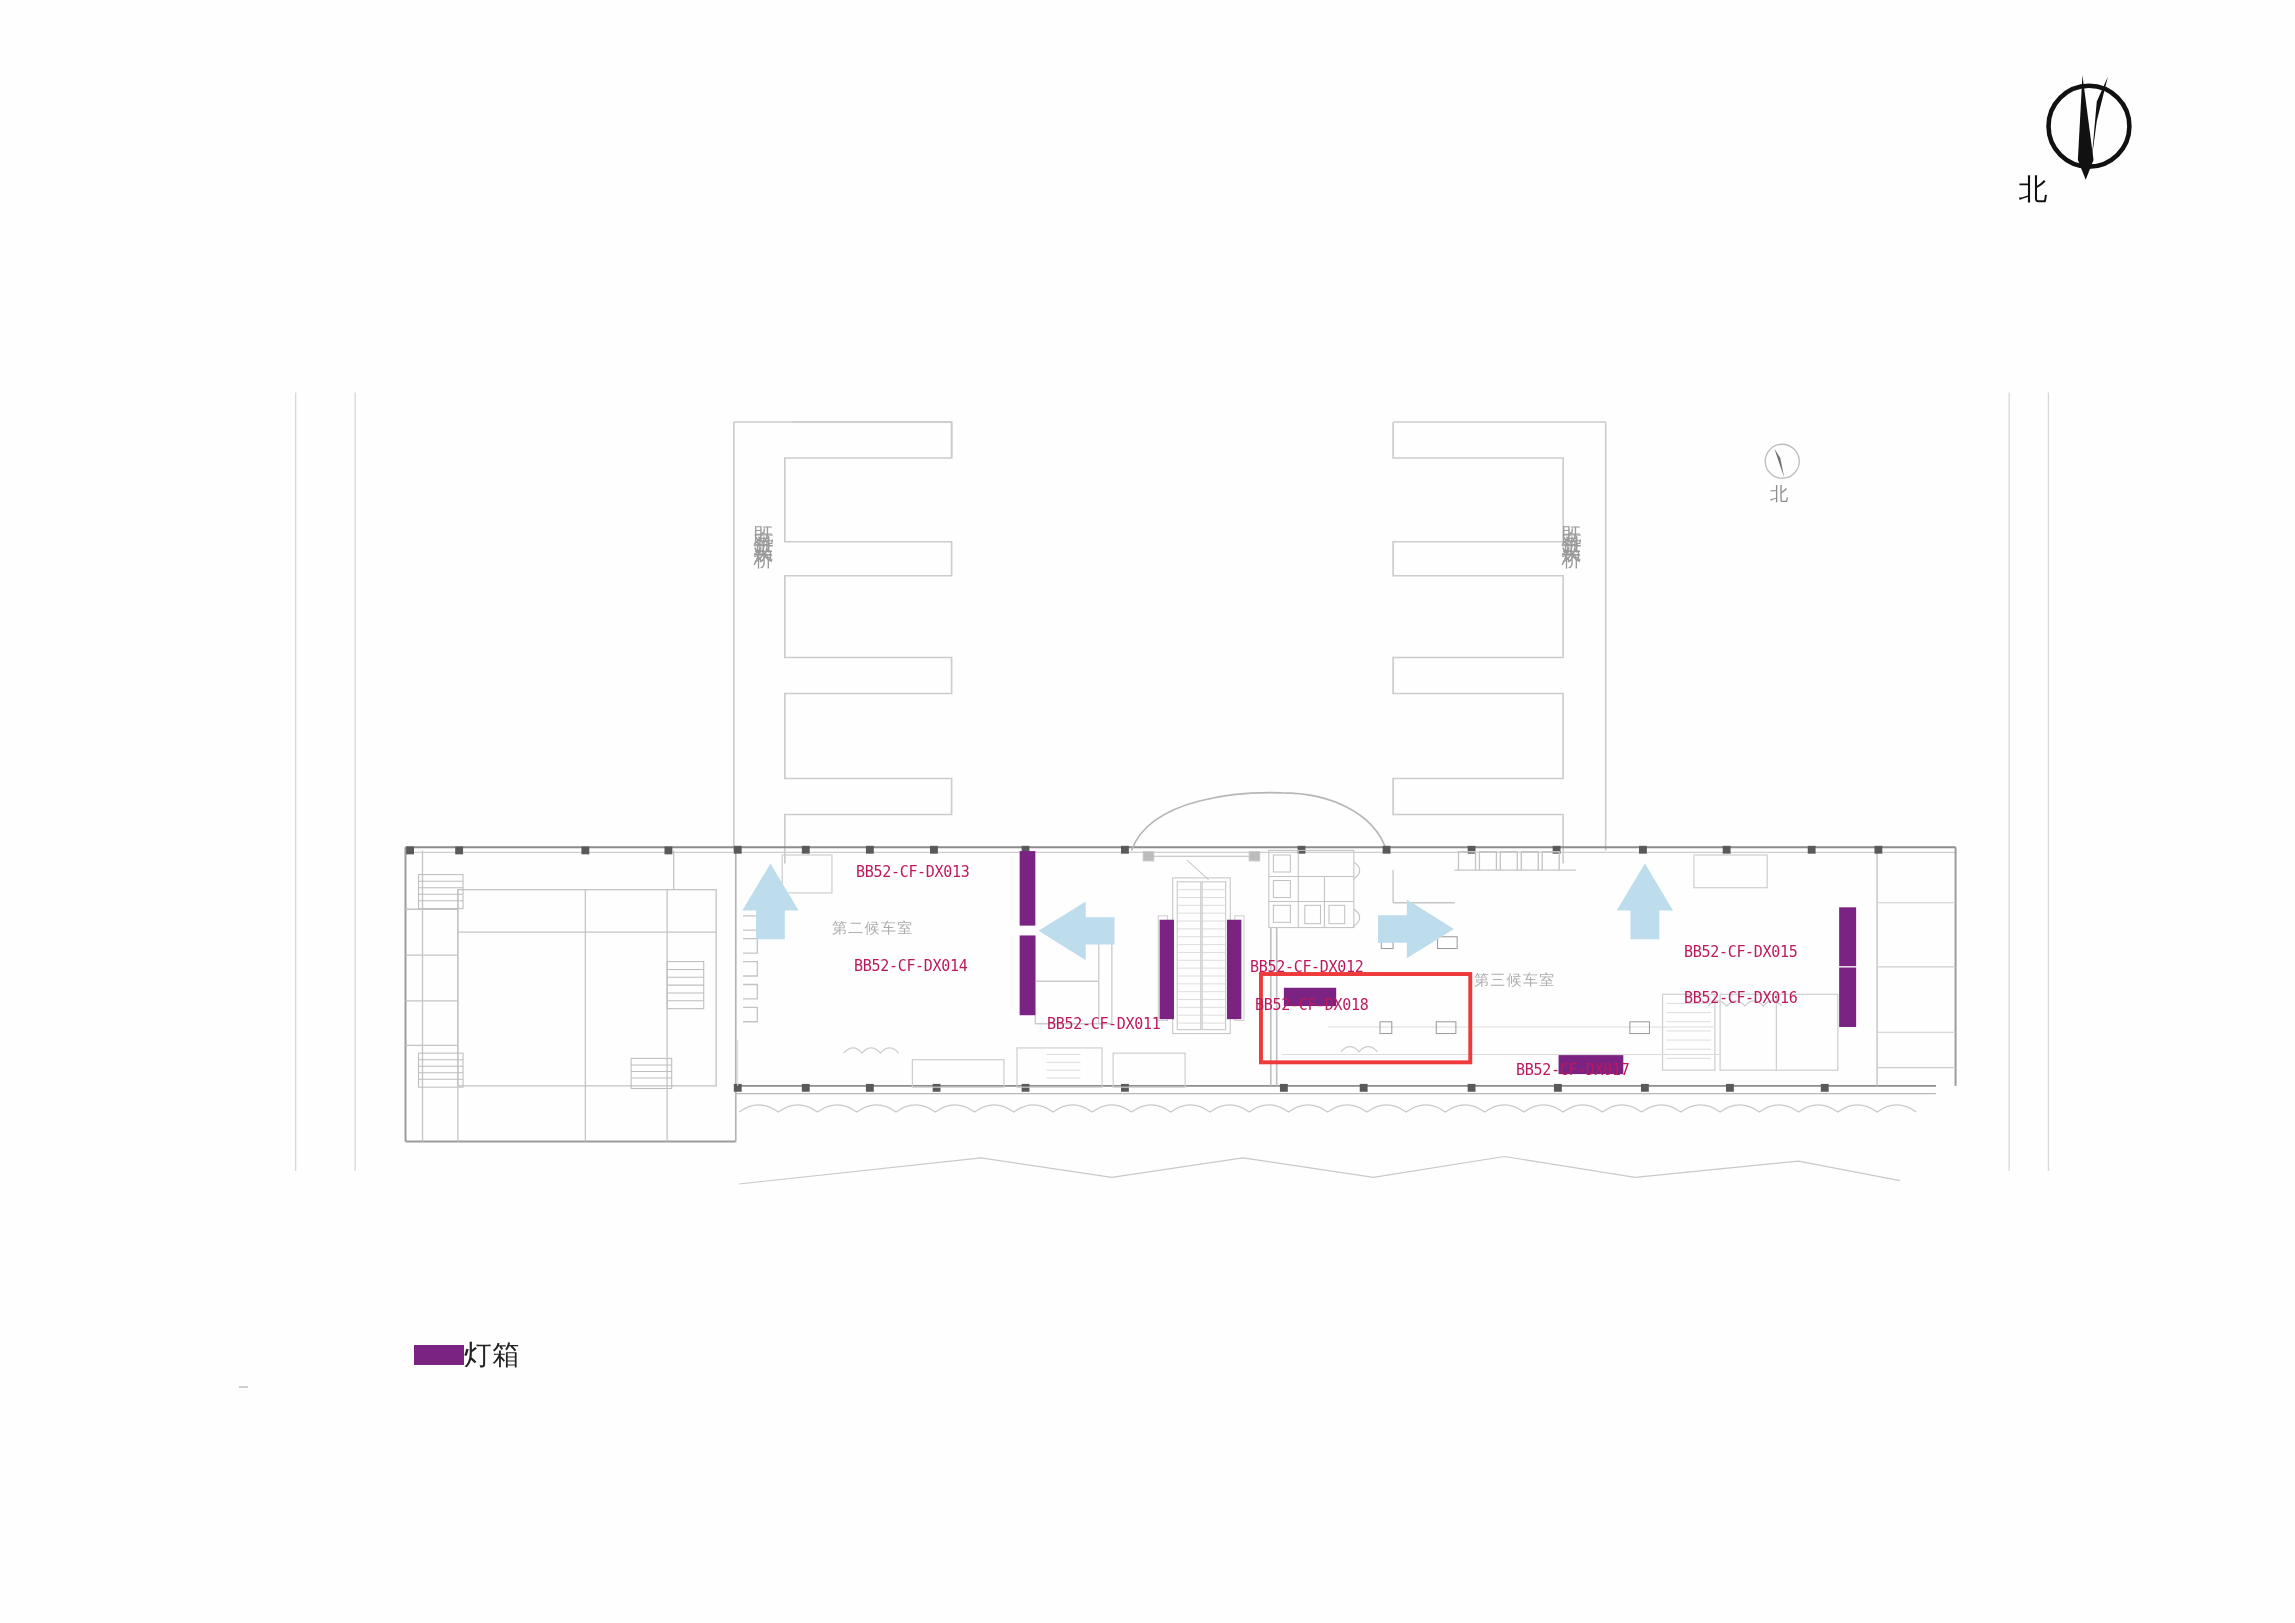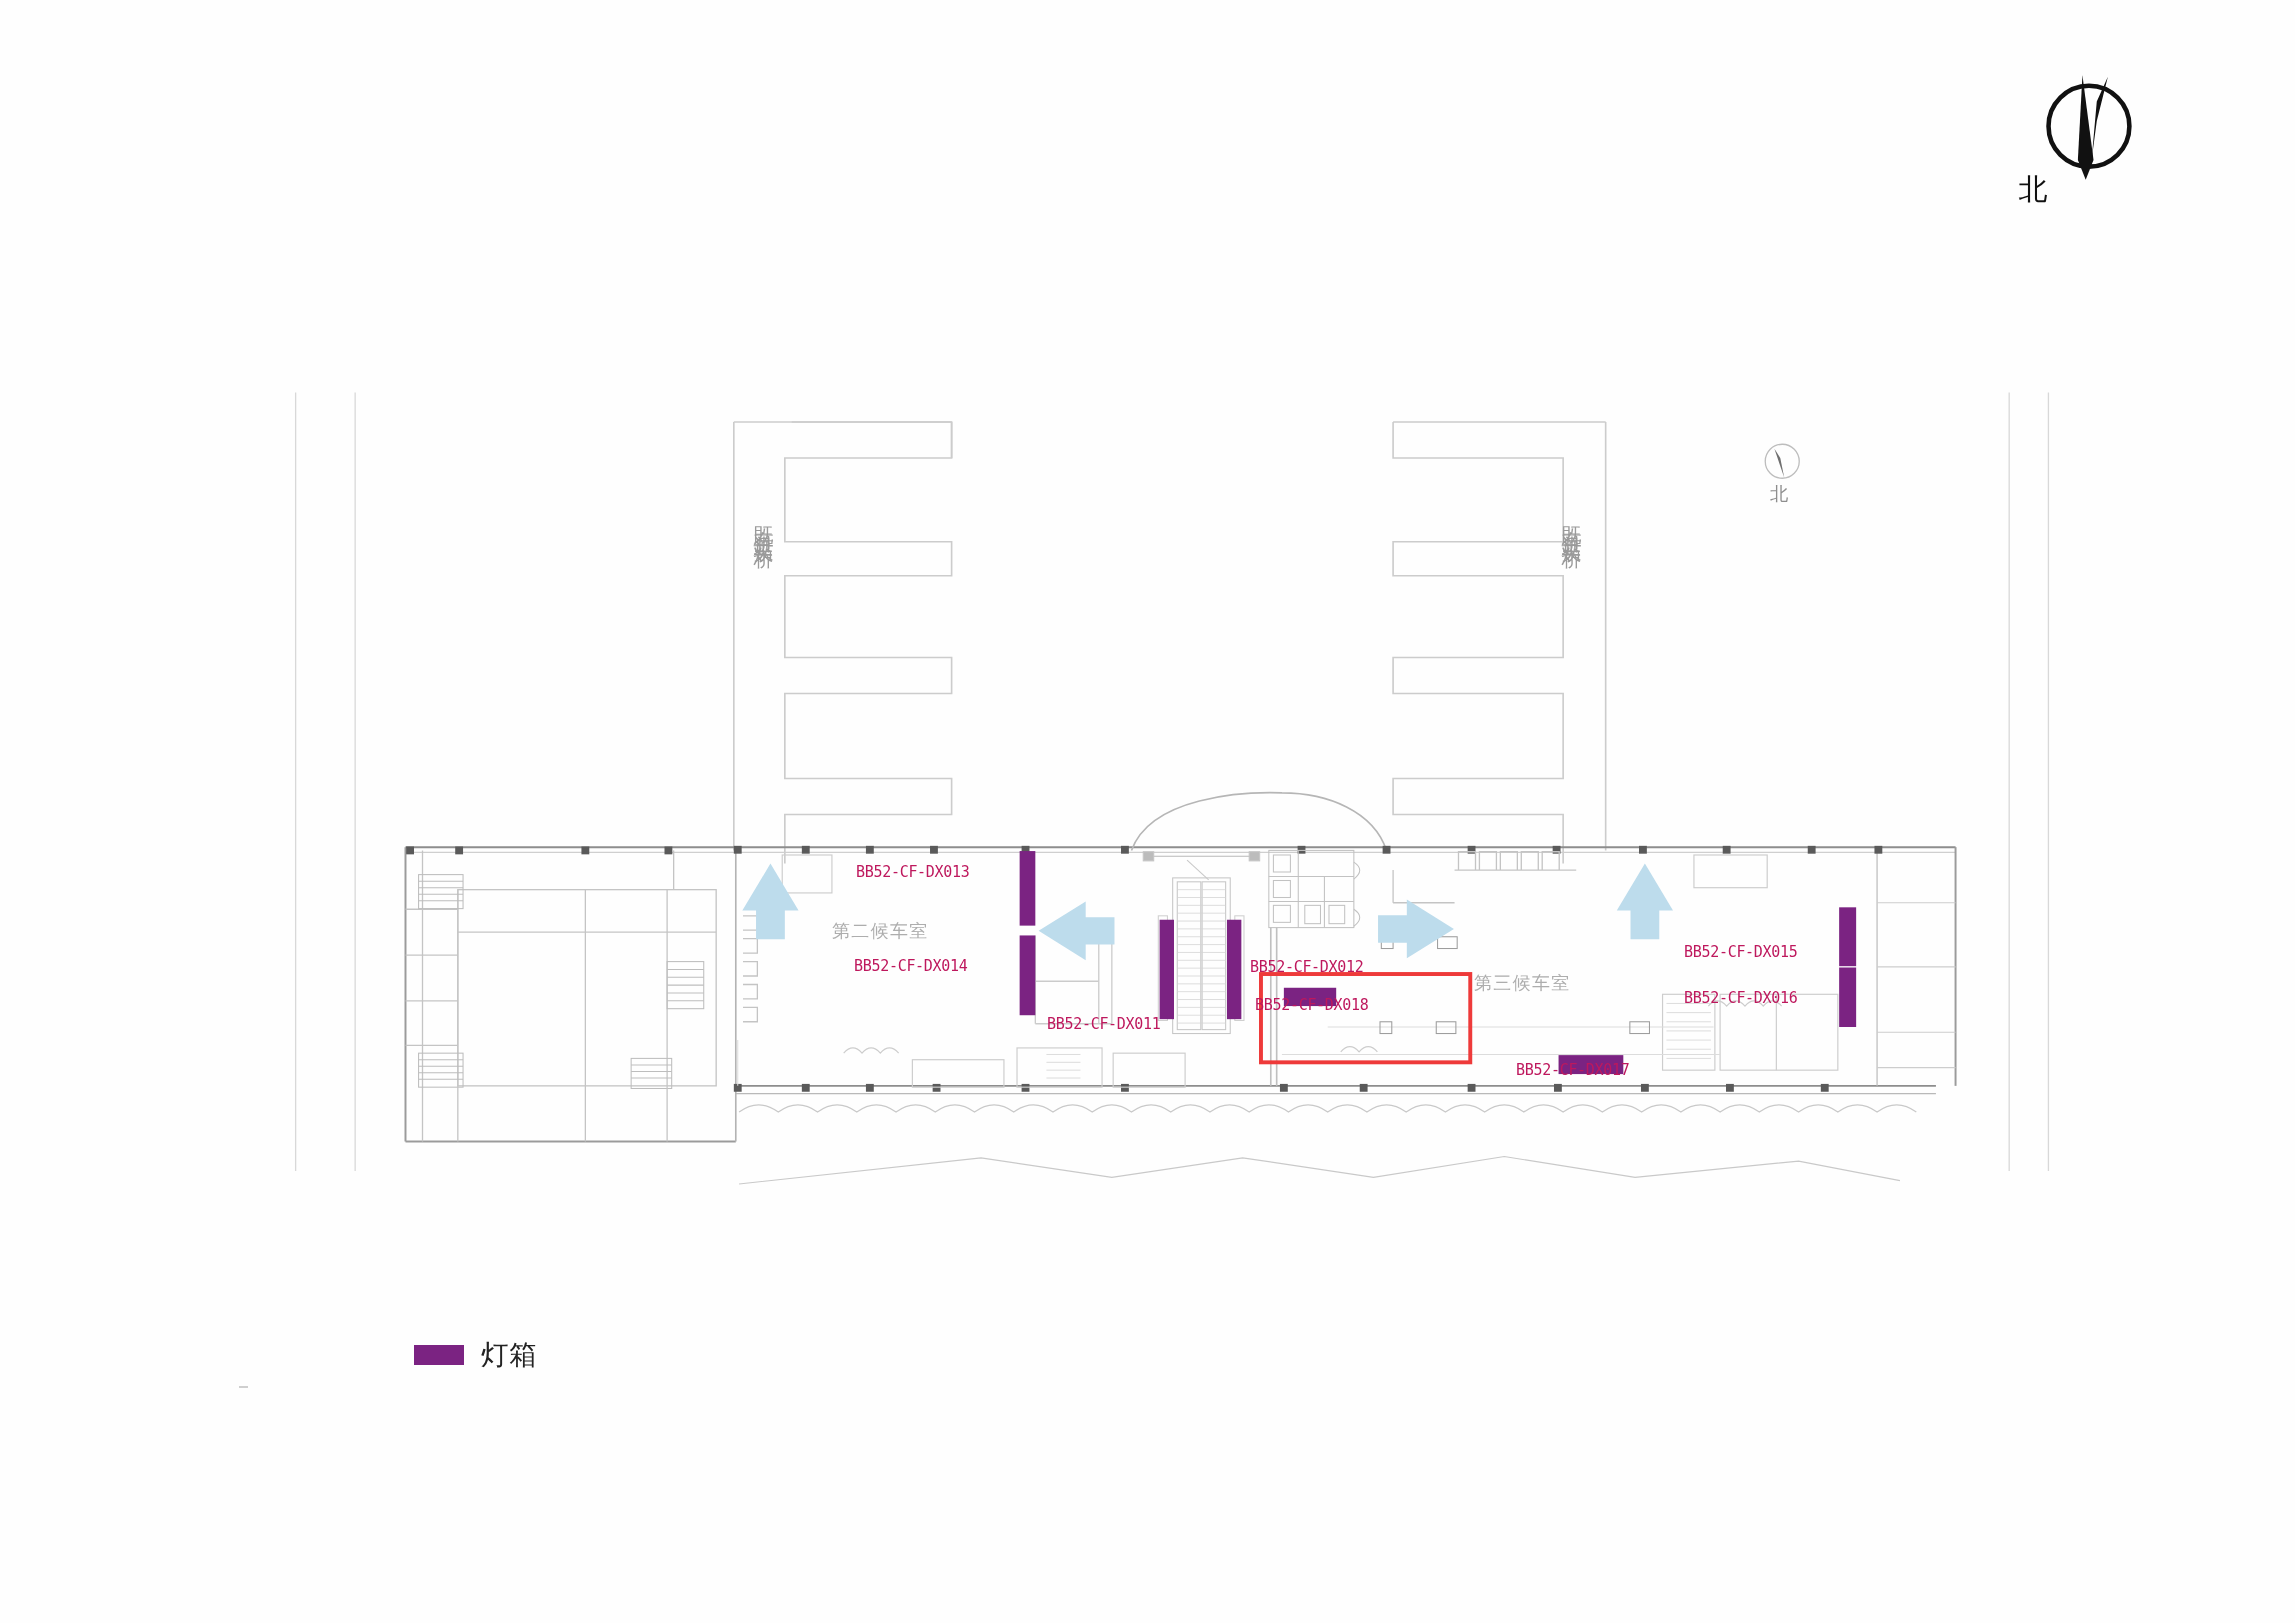--- a/index.html
+++ b/index.html
@@ -25,37 +25,37 @@
   
   .callout{
     position:absolute;color:#be185d;white-space:nowrap;
     font-family:"DejaVu Sans Mono","Liberation Mono",monospace;
     font-size:15px;letter-spacing:-0.3px;font-weight:400;
   }
   
   .roomlabel{
     position:absolute;color:#adadad;white-space:nowrap;
     font-family:Liberation Serif, serif;
-    font-size:18px;letter-spacing:1.3px;
+    font-size:15px;letter-spacing:1.3px;
   }
   
   .vlabel{
     position:absolute;color:#9a9a9a;
     font-family:"DejaVu Sans","Liberation Sans",sans-serif;
     font-size:20px;letter-spacing:4.6px;
     writing-mode:vertical-rl;text-orientation:upright;
   }
   
   .mini-north{
     position:absolute;color:#8e8e8e;font-size:18.3px;
     font-family:"DejaVu Sans","Liberation Sans",sans-serif;
   }
 
   
-  #legend{position:absolute;left:414px;top:1337px;display:flex;align-items:center;gap:17px;}
+  #legend{position:absolute;left:414px;top:1337px;display:flex;align-items:center;gap:0;}
   #legend .swatch{width:50px;height:19.6px;background:#7B2382;}
   #legend .legend-text{
     font-size:27.5px;color:#222;
     font-family:"DejaVu Sans","Liberation Sans",sans-serif;letter-spacing:0.7px;
   }
 
   
   #title{
     position:absolute;left:0;top:1439px;width:2295px;text-align:center;
     font-size:38px;color:#222;letter-spacing:3.3px;font-weight:600;

